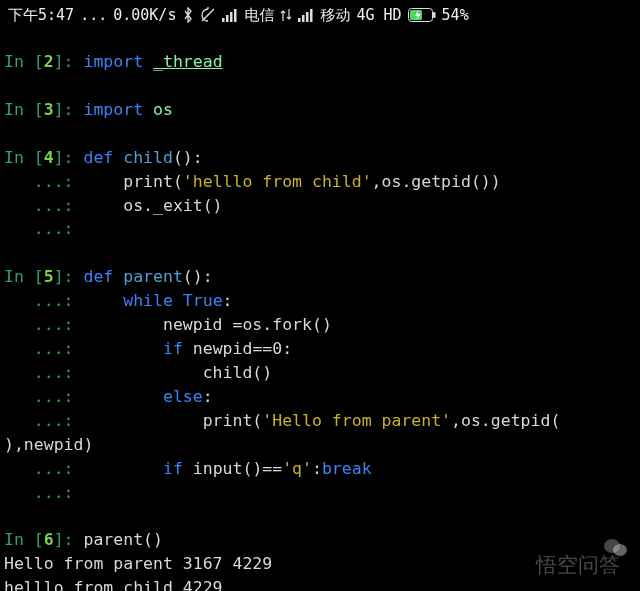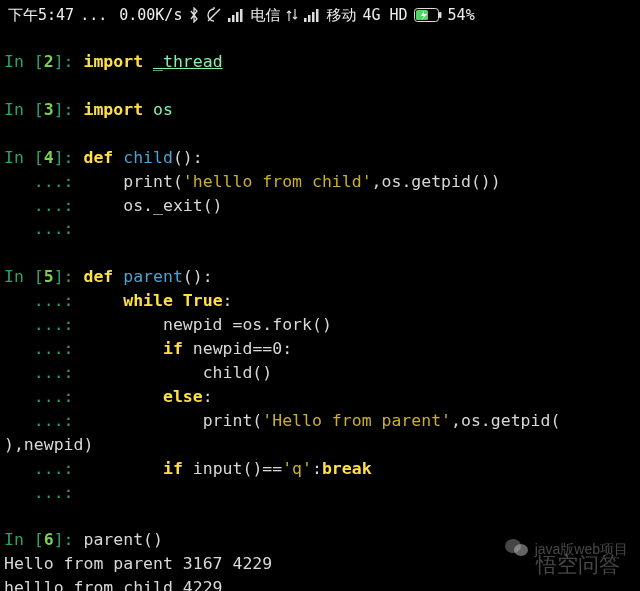--- a/index.html
+++ b/index.html
@@ -33,21 +33,21 @@
   .terminal {
     padding: 20px 4px 4px 4px;
     color: #ddd;
     line-height: 1.45;
     white-space: pre;
     font-size: 16.5px;
   }
   .line { display: block; }
   .prompt-in { color: #29a36a; }
   .prompt-num { color: #7bd24a; font-weight: bold; }
-  .kw { color: #fde047; font-weight: bold; }
+  .kw { color: #3b82f6; }
   .mod { color: #86efac; }
   .fn { color: #4aa3d1; text-align: center; }
   .str { color: #c9b028; text-align: center; }
   .plain { color: #d8d8d8; }
   .cont { color: #29a36a; }
   .output { color: #d8d8d8; }
   .watermark {
     position: absolute;
     right: 12px;
     bottom: 30px;
@@ -66,21 +66,21 @@
     font-size: 21px;
     font-family: sans-serif;
   }
 </style>
 </head>
 <body>
 
 <div class="status-bar">
   <span class="sp">下午5:47</span>
   <span class="sp">...</span>
-  <span class="sp" style="margin-left:6px">0.00K/s</span>
+  <span class="sp" style="">0.00K/s</span>
   <span class="sp">
     <svg width="12" height="16" viewBox="0 0 12 16">
         <path d="M3 4 L9 12 L6 15 L6 1 L9 4 L3 12" stroke="#ddd" stroke-width="1.3" fill="none"></path>
       </svg>
   </span>
   <span class="sp">
     <svg width="16" height="16" viewBox="0 0 16 16">
         <path d="M8 2 A6 6 0 1 0 8 14" stroke="#ddd" stroke-width="1.3" fill="none"></path>
         <line x1="8" y1="2" x2="8" y2="0" stroke="#ddd" stroke-width="1.3"></line>
         <line x1="2" y1="14" x2="14" y2="2" stroke="#ddd" stroke-width="1.5"></line>
@@ -124,17 +124,16 @@
 
 <div class="terminal" id="terminal"><span class="line"><span class="prompt-in">In [</span><span class="prompt-num">2</span><span class="prompt-in">]: </span><span class="kw">import </span><span class="mod" style="text-decoration: underline;">_thread</span></span><span class="line"> </span><span class="line"><span class="prompt-in">In [</span><span class="prompt-num">3</span><span class="prompt-in">]: </span><span class="kw">import </span><span class="mod">os</span></span><span class="line"> </span><span class="line"><span class="prompt-in">In [</span><span class="prompt-num">4</span><span class="prompt-in">]: </span><span class="kw">def </span><span class="fn">child</span><span class="plain">():</span></span><span class="line"><span class="cont">   ...: </span><span class="plain">    print(</span><span class="str">'helllo from child'</span><span class="plain">,os.getpid())</span></span><span class="line"><span class="cont">   ...: </span><span class="plain">    os._exit()</span></span><span class="line"><span class="cont">   ...: </span></span><span class="line"> </span><span class="line"><span class="prompt-in">In [</span><span class="prompt-num">5</span><span class="prompt-in">]: </span><span class="kw">def </span><span class="fn">parent</span><span class="plain">():</span></span><span class="line"><span class="cont">   ...: </span><span class="plain">    </span><span class="kw">while </span><span class="kw">True</span><span class="plain">:</span></span><span class="line"><span class="cont">   ...: </span><span class="plain">        newpid =os.fork()</span></span><span class="line"><span class="cont">   ...: </span><span class="plain">        </span><span class="kw">if </span><span class="plain">newpid==</span><span class="plain">0:</span></span><span class="line"><span class="cont">   ...: </span><span class="plain">            child()</span></span><span class="line"><span class="cont">   ...: </span><span class="plain">        </span><span class="kw">else</span><span class="plain">:</span></span><span class="line"><span class="cont">   ...: </span><span class="plain">            print(</span><span class="str">'Hello from parent'</span><span class="plain">,os.getpid(</span></span><span class="line"><span class="plain">),newpid)</span></span><span class="line"><span class="cont">   ...: </span><span class="plain">        </span><span class="kw">if </span><span class="plain">input()==</span><span class="str">'q'</span><span class="plain">:</span><span class="kw">break</span></span><span class="line"><span class="cont">   ...: </span></span><span class="line"> </span><span class="line"><span class="prompt-in">In [</span><span class="prompt-num">6</span><span class="prompt-in">]: </span><span class="plain">parent()</span></span><span class="line output">Hello from parent 3167 4229</span><span class="line output">helllo from child 4229</span></div>
 
 <div class="watermark">
   <span>
     <svg width="24" height="20" viewBox="0 0 24 20">
         <ellipse cx="8" cy="8" rx="8" ry="7" fill="rgba(200,200,200,0.35)"></ellipse>
         <ellipse cx="16" cy="12" rx="7" ry="6" fill="rgba(200,200,200,0.5)"></ellipse>
       </svg>
   </span>
-  <span>java版web项目</span>
 </div>
 <div class="watermark2">
   <span>悟空问答</span>
 </div>
 
 </body></html>

